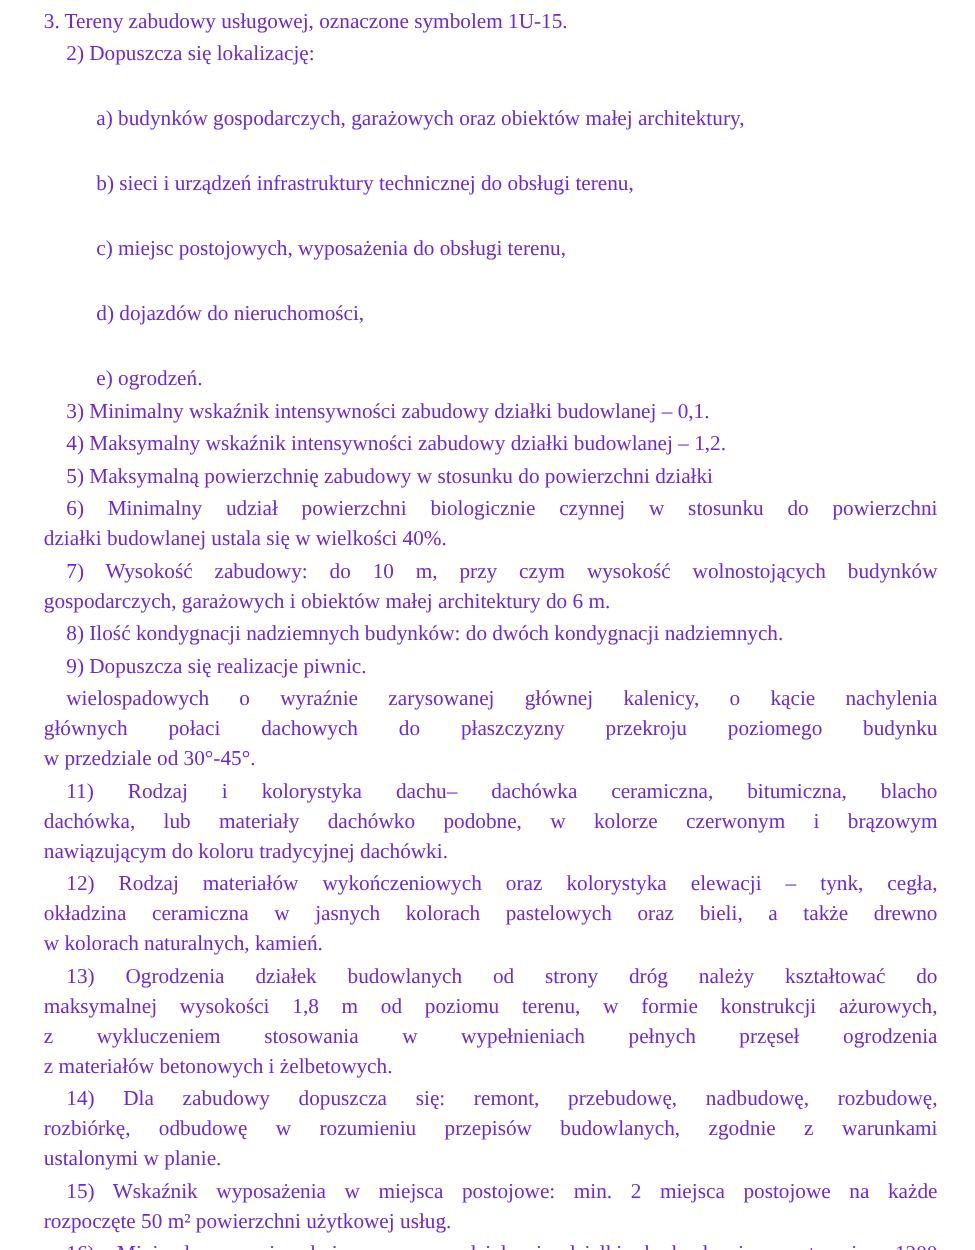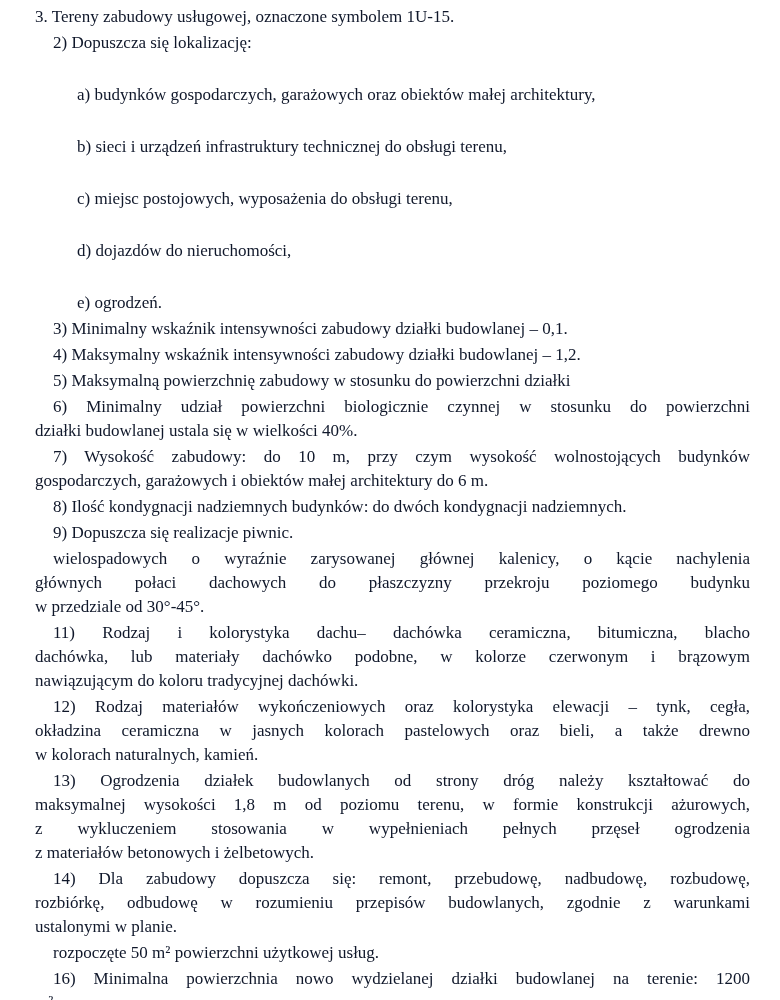--- a/index.html
+++ b/index.html
@@ -11,21 +11,21 @@
     overflow: hidden;
   }
   .page {
     box-sizing: border-box;
     width: 780px;
     height: 1000px;
     padding: 5px 30px 0 35px;
     font-family: "Liberation Serif", "DejaVu Serif", serif;
     font-size: 17px;
     line-height: 24px;
-    color: #0f172a;
+    color: #6d28d9;
     background: #ffffff;
   }
   .para {
     margin: 0 0 2px 0;
   }
   
   .line {
     text-align: justify;
     text-align-last: justify;
   }
@@ -113,19 +113,20 @@
       <div class="line">maksymalnej wysokości 1,8 m od poziomu terenu, w formie konstrukcji ażurowych,</div>
       <div class="line">z wykluczeniem stosowania w wypełnieniach pełnych przęseł ogrodzenia</div>
       <div class="line">z materiałów betonowych i żelbetowych.</div>
     </div>
     <div class="para num">
       <div class="line">14) Dla zabudowy dopuszcza się: remont, przebudowę, nadbudowę, rozbudowę,</div>
       <div class="line">rozbiórkę, odbudowę w rozumieniu przepisów budowlanych, zgodnie z warunkami</div>
       <div class="line">ustalonymi w planie.</div>
     </div>
     <div class="para num">
+      <div class="line">15) Wskaźnik wyposażenia w miejsca postojowe: min. 2 miejsca postojowe na każde</div>
       <div class="line">rozpoczęte 50 m² powierzchni użytkowej usług.</div>
     </div>
     <div class="para num">
       <div class="line">16) Minimalna powierzchnia nowo wydzielanej działki budowlanej na terenie: 1200</div>
       <div class="line">m².</div>
     </div>
   </div>
 
 </body></html>

